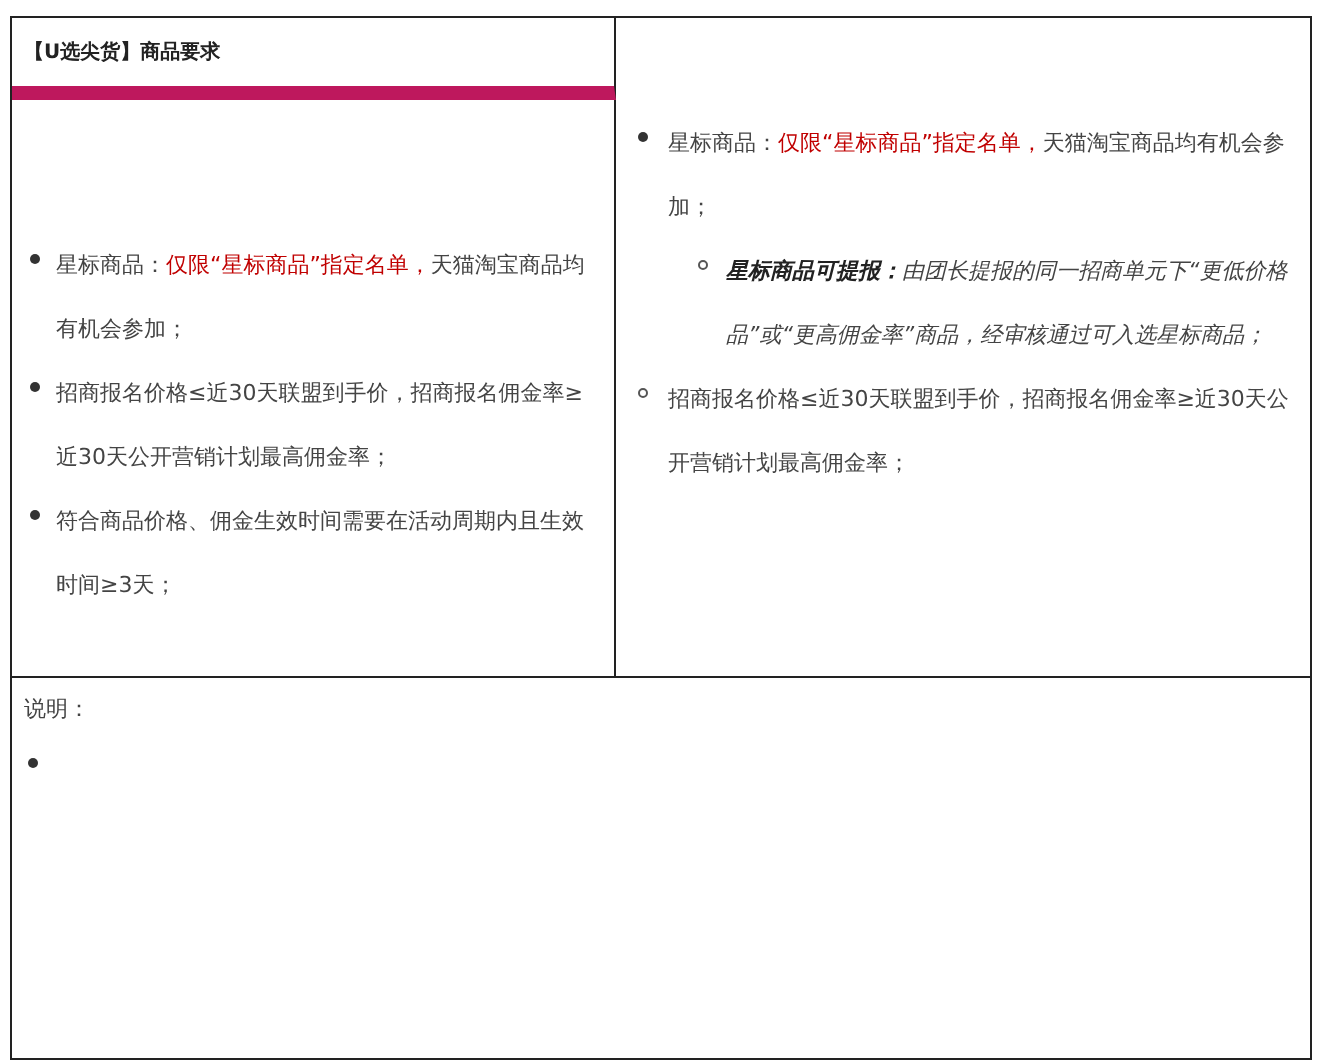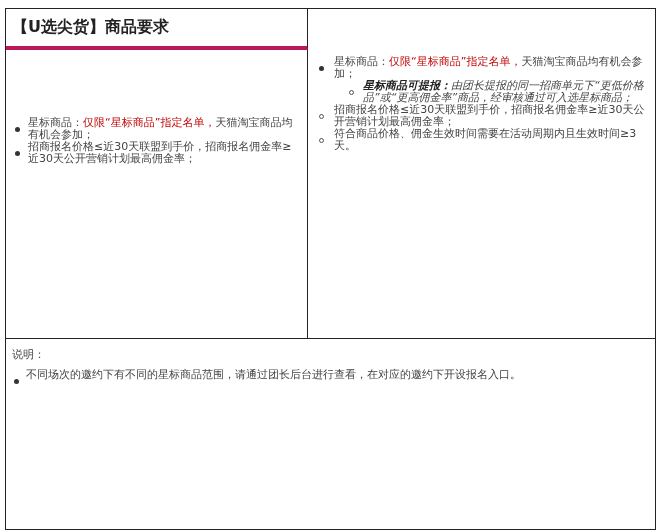--- a/index.html
+++ b/index.html
@@ -1,31 +1,31 @@
 <!DOCTYPE html>
 <html><head>
 <meta charset="utf-8">
 <style>
   html, body { margin:0; padding:0; background:#ffffff; }
   body { width:664px; height:532px; position:relative; overflow:hidden;
          font-family:"DejaVu Sans","Liberation Sans",sans-serif; color:#333333; }
   .tbl { position:absolute; left:5px; top:8px; width:651px; height:522px;
          border:1px solid #222; box-sizing:border-box; }
-  .hdr { position:absolute; top:0; height:41px; border-bottom:4px solid #be185d;
-         box-sizing:border-box; font-size:16px; font-weight:bold; color:#222;
+  .hdr { position:absolute; top:0; height:41px; border-bottom:7px solid #be185d;
+         box-sizing:border-box; font-size:10px; font-weight:bold; color:#222;
          display:flex; align-items:center; padding-left:6px; }
   .hdr.left { left:0; width:302px; border-right:1px solid #222; }
   .hdr.right { left:302px; width:347px; }
   .cell { position:absolute; top:41px; height:289px; box-sizing:border-box;
           border-bottom:1px solid #222; }
   .cell.left { left:0; width:302px; border-right:1px solid #222; }
   .cell.right { left:302px; width:347px; }
   .foot { position:absolute; top:330px; left:0; width:649px; height:190px; }
   ul { list-style:none; margin:0; padding:0; }
-  li { position:relative; font-size:11px; line-height:12px; color:#444; }
+  li { position:relative; font-size:11px; line-height:32px; color:#444; }
   .dot { position:absolute; width:5px; height:5px; border-radius:50%; background:#333; }
   .circ { position:absolute; width:5px; height:5px; border-radius:50%; border:1px solid #555; box-sizing:border-box; }
   .red { color:#c00000; }
   .b { font-weight:bold; color:#222; }
   .note-title { font-size:11px; color:#444; position:absolute; left:6px; top:8px;text-align:center; }
 </style>
 </head>
 <body>
 
 <div class="tbl">
@@ -34,46 +34,45 @@
   <div class="cell left">
     <ul style="position:absolute; left:0; top:67px; width:300px;">
       <li style="padding-left:22px; padding-right:8px;">
         <span class="dot" style="left:9px; top:10px;"></span>
         <span>星标商品：</span><span class="red">仅限“星标商品”指定名单，</span><span>天猫淘宝商品均有机会参加；</span>
       </li>
       <li style="padding-left:22px; padding-right:8px;">
         <span class="dot" style="left:9px; top:10px;"></span>
         <span>招商报名价格≤近30天联盟到手价，招商报名佣金率≥近30天公开营销计划最高佣金率；</span>
       </li>
+      <li style="padding-left:22px; padding-right:8px;">
+        <span class="dot" style="left:9px; top:10px;"></span>
+        <span>符合商品价格、佣金生效时间需要在活动周期内且生效时间≥3天；</span>
+      </li>
     </ul>
   </div>
 
   <div class="cell right">
     <ul style="position:absolute; left:0; top:6px; width:345px;">
       <li style="padding-left:26px; padding-right:6px;">
         <span class="dot" style="left:11px; top:10px;"></span>
         <span>星标商品：</span><span class="red">仅限“星标商品”指定名单，</span><span>天猫淘宝商品均有机会参加；</span>
       </li>
       <li style="padding-left:55px; padding-right:6px;font-style:italic;">
         <span class="circ" style="left:41px; top:10px;"></span>
         <span class="b">星标商品可提报：</span><span>由团长提报的同一招商单元下“更低价格品”或“更高佣金率”商品，经审核通过可入选星标商品；</span>
       </li>
       <li style="padding-left:26px; padding-right:6px;">
         <span class="circ" style="left:11px; top:10px;"></span>
         <span>招商报名价格≤近30天联盟到手价，招商报名佣金率≥近30天公开营销计划最高佣金率；</span>
       </li>
-      <li style="padding-left:26px; padding-right:6px;">
-        <span class="circ" style="left:11px; top:10px;"></span>
-        <span>符合商品价格、佣金生效时间需要在活动周期内且生效时间≥3天。</span>
-      </li>
     </ul>
   </div>
 
   <div class="foot">
     <div class="note-title">说明：</div>
     <ul style="position:absolute; left:0; top:30px; width:649px;">
       <li style="padding-left:20px; padding-right:10px;">
         <span class="dot" style="left:8px; top:10px;"></span>
-        <span>不同场次的邀约下有不同的星标商品范围，请通过团长后台进行查看，在对应的邀约下开设报名入口。</span>
       </li>
     </ul>
   </div>
 </div>
 
 </body></html>

